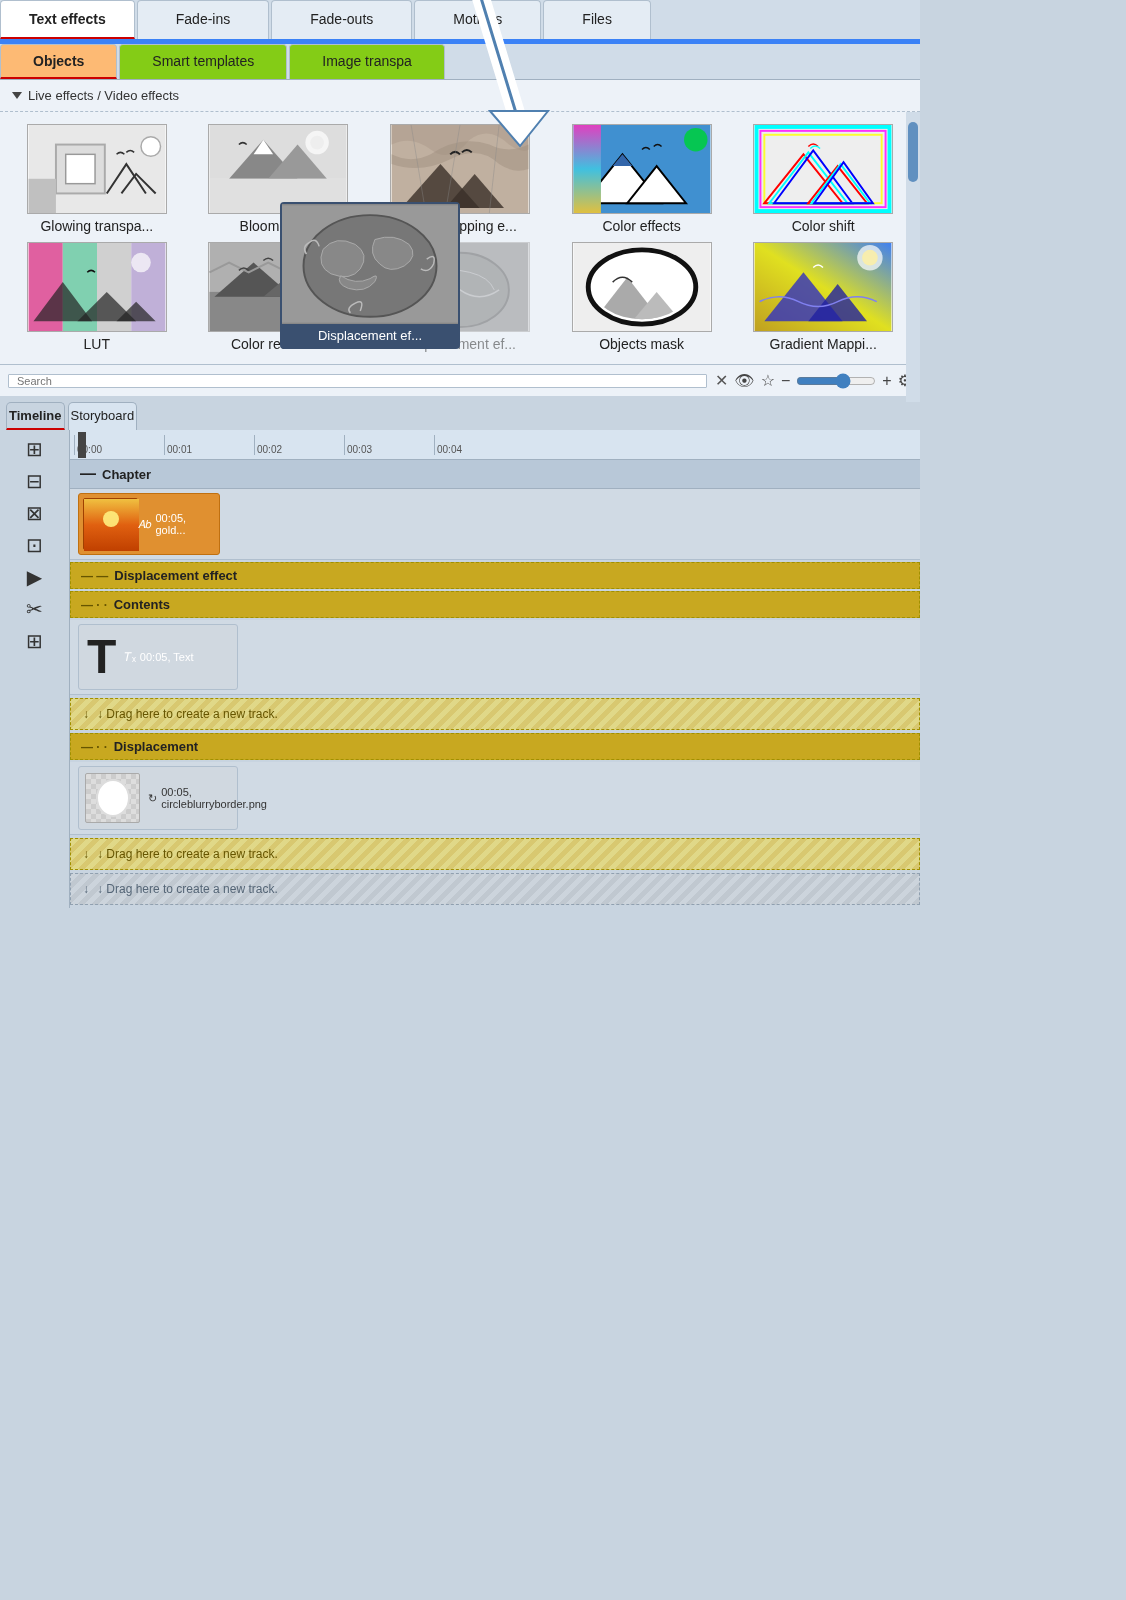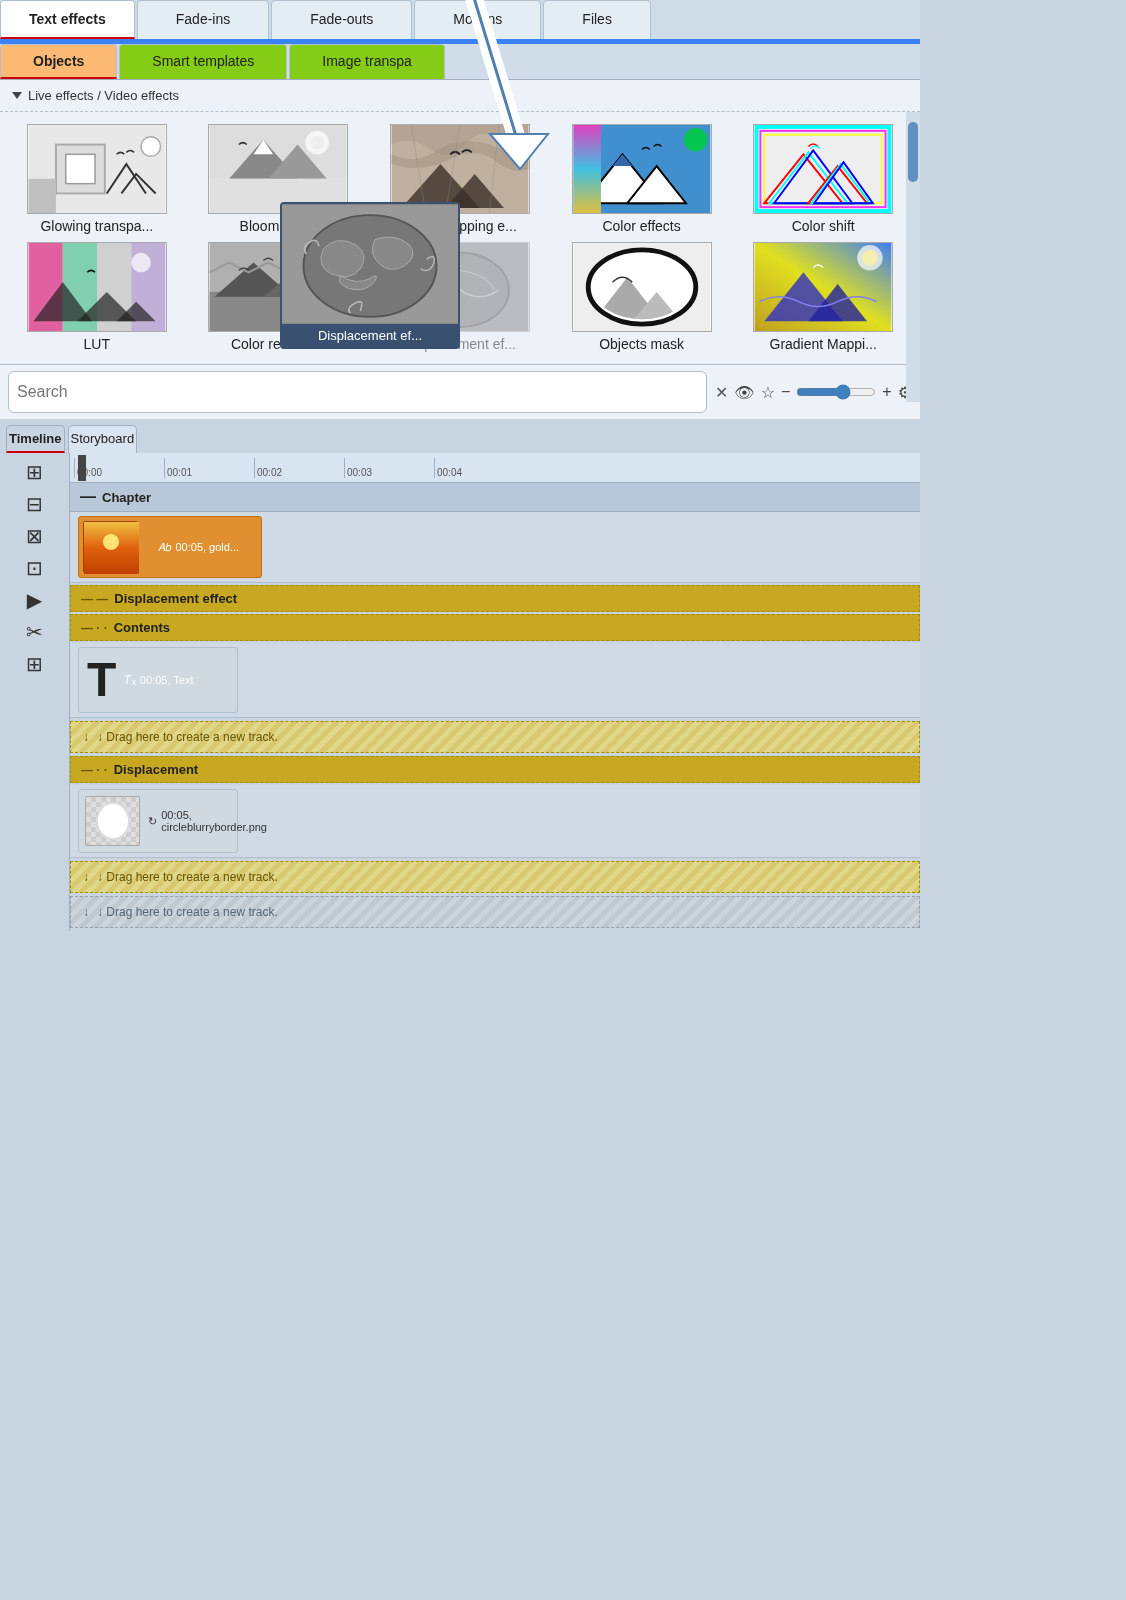--- a/index.html
+++ b/index.html
@@ -151,25 +151,25 @@
     .search-bar {
       display: flex;
       align-items: center;
       background: #edf2f8;
       border-top: 1px solid #b0bfce;
       padding: 6px 8px;
       gap: 8px;
     }
     .search-input {
       flex: 1;
-      padding: 11px 8px;
-      font-size: 16px;
+      padding: 0 8px;
+      font-size: 11px;
       border: 1px solid #b0bfce;
       background: #fff;
-      border-radius: 6px;
+      border-radius: 1px;
     }
     .search-icon-btn {
       font-size: 16px;
       cursor: pointer;
       color: #555;
       background: none;
       border: none;
     }
     .search-controls {
       display: flex;
@@ -323,26 +323,26 @@
       background: #c8d4e0;
       border-bottom: 1px solid #b0bfce;
       min-height: 70px;
       display: flex;
       align-items: center;
       padding: 4px 8px;
       position: relative;
     }
     .track-video-clip {
       background: #e09030;
-      width: 184px;
+      width: 142px;
       height: 62px;
       border-radius: 3px;
       display: flex;
       align-items: center;
-      gap: 20px;
+      gap: 0;
       padding: 4px;
       border: 1px solid #c07010;
       position: relative;
     }
     .clip-thumb {
       width: 55px;
       height: 52px;
       background: linear-gradient(to bottom, #e08020, #d06010, #c05000);
       border-radius: 2px;
       border: 1px solid #a04000;

